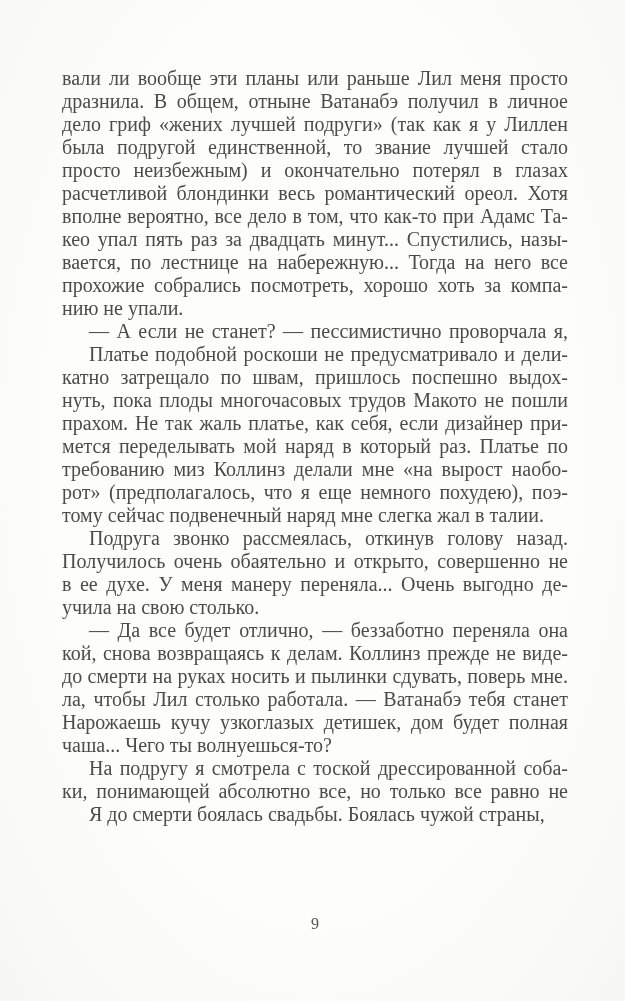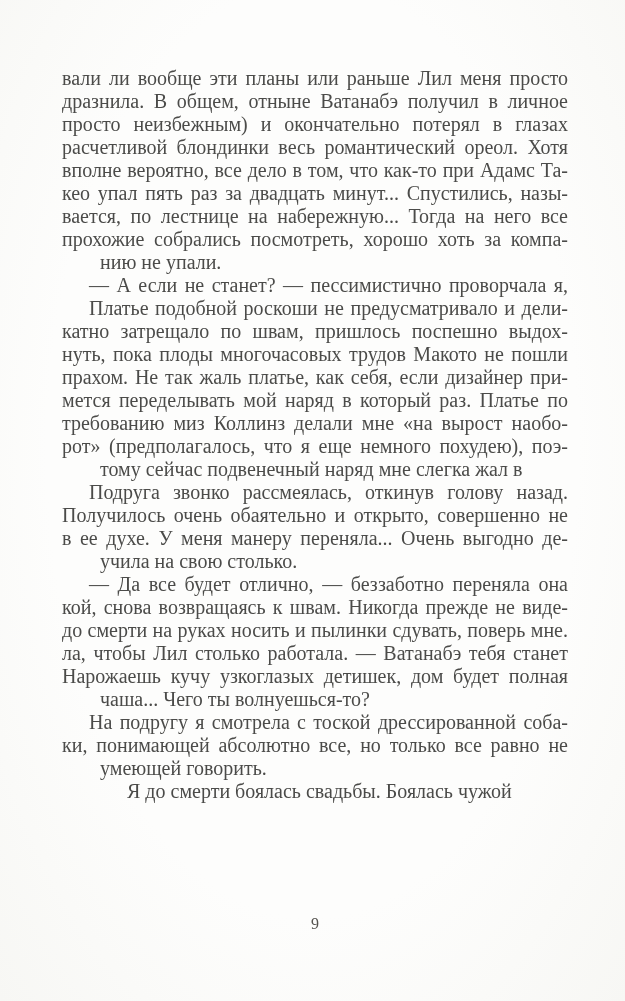--- a/index.html
+++ b/index.html
@@ -35,21 +35,20 @@
   .text-line {
     text-align: justify;
     text-align-last: justify;
     height: 23px;
     overflow: hidden;
     white-space: normal;
   }
   .text-line.last-line {
     text-align: left;
     text-align-last: left;
-    margin-left: 38px;
   }
   .text-line.first-indent {
     text-indent: 27px;
   }
   .page-number {
     position: absolute;
     left: 62px;
     top: 914px;
     width: 506px;
     text-align: center;
@@ -59,20 +58,22 @@
   }
 </style>
 </head>
 <body style="background: rgb(251, 251, 249);">
 
 <div class="page">
   <div class="text-block" id="text-block" style="color: rgb(75, 75, 73);">
       <div class="paragraph">
         <div class="text-line">вали ли вообще эти планы или раньше Лил меня просто</div>
         <div class="text-line">дразнила. В общем, отныне Ватанабэ получил в личное</div>
+        <div class="text-line">дело гриф «жених лучшей подруги» (так как я у Лиллен</div>
+        <div class="text-line">была подругой единственной, то звание лучшей стало</div>
         <div class="text-line">просто неизбежным) и окончательно потерял в глазах</div>
         <div class="text-line">расчетливой блондинки весь романтический ореол. Хотя</div>
         <div class="text-line">вполне вероятно, все дело в том, что как-то при Адамс Та-</div>
         <div class="text-line">кео упал пять раз за двадцать минут... Спустились, назы-</div>
         <div class="text-line">вается, по лестнице на набережную... Тогда на него все</div>
         <div class="text-line">прохожие собрались посмотреть, хорошо хоть за компа-</div>
         <div class="text-line last-line">нию не упали.</div>
       </div>
       <div class="paragraph">
         <div class="text-line first-indent">— А если не станет? — пессимистично проворчала я,</div>
@@ -88,29 +89,28 @@
         <div class="text-line last-line">тому сейчас подвенечный наряд мне слегка жал в талии.</div>
       </div>
       <div class="paragraph">
         <div class="text-line first-indent">Подруга звонко рассмеялась, откинув голову назад.</div>
         <div class="text-line">Получилось очень обаятельно и открыто, совершенно не</div>
         <div class="text-line">в ее духе. У меня манеру переняла... Очень выгодно де-</div>
         <div class="text-line last-line">учила на свою столько.</div>
       </div>
       <div class="paragraph">
         <div class="text-line first-indent">— Да все будет отлично, — беззаботно переняла она ру-</div>
-        <div class="text-line">кой, снова возвращаясь к швам. Никогда прежде не виде-</div>
+        <div class="text-line">кой, снова возвращаясь к делам. Коллинз прежде не виде-</div>
         <div class="text-line">до смерти на руках носить и пылинки сдувать, поверь мне.</div>
         <div class="text-line">ла, чтобы Лил столько работала. — Ватанабэ тебя станет</div>
         <div class="text-line">Нарожаешь кучу узкоглазых детишек, дом будет полная</div>
         <div class="text-line last-line">чаша... Чего ты волнуешься-то?</div>
       </div>
       <div class="paragraph">
         <div class="text-line first-indent">На подругу я смотрела с тоской дрессированной соба-</div>
         <div class="text-line">ки, понимающей абсолютно все, но только все равно не</div>
-        <div class="text-line last-line">умеющей говорить.</div>
       </div>
       <div class="paragraph">
         <div class="text-line last-line first-indent">Я до смерти боялась свадьбы. Боялась чужой страны,</div>
       </div>
     </div>
   <div class="page-number">9</div>
 </div>
 
 </body></html>

